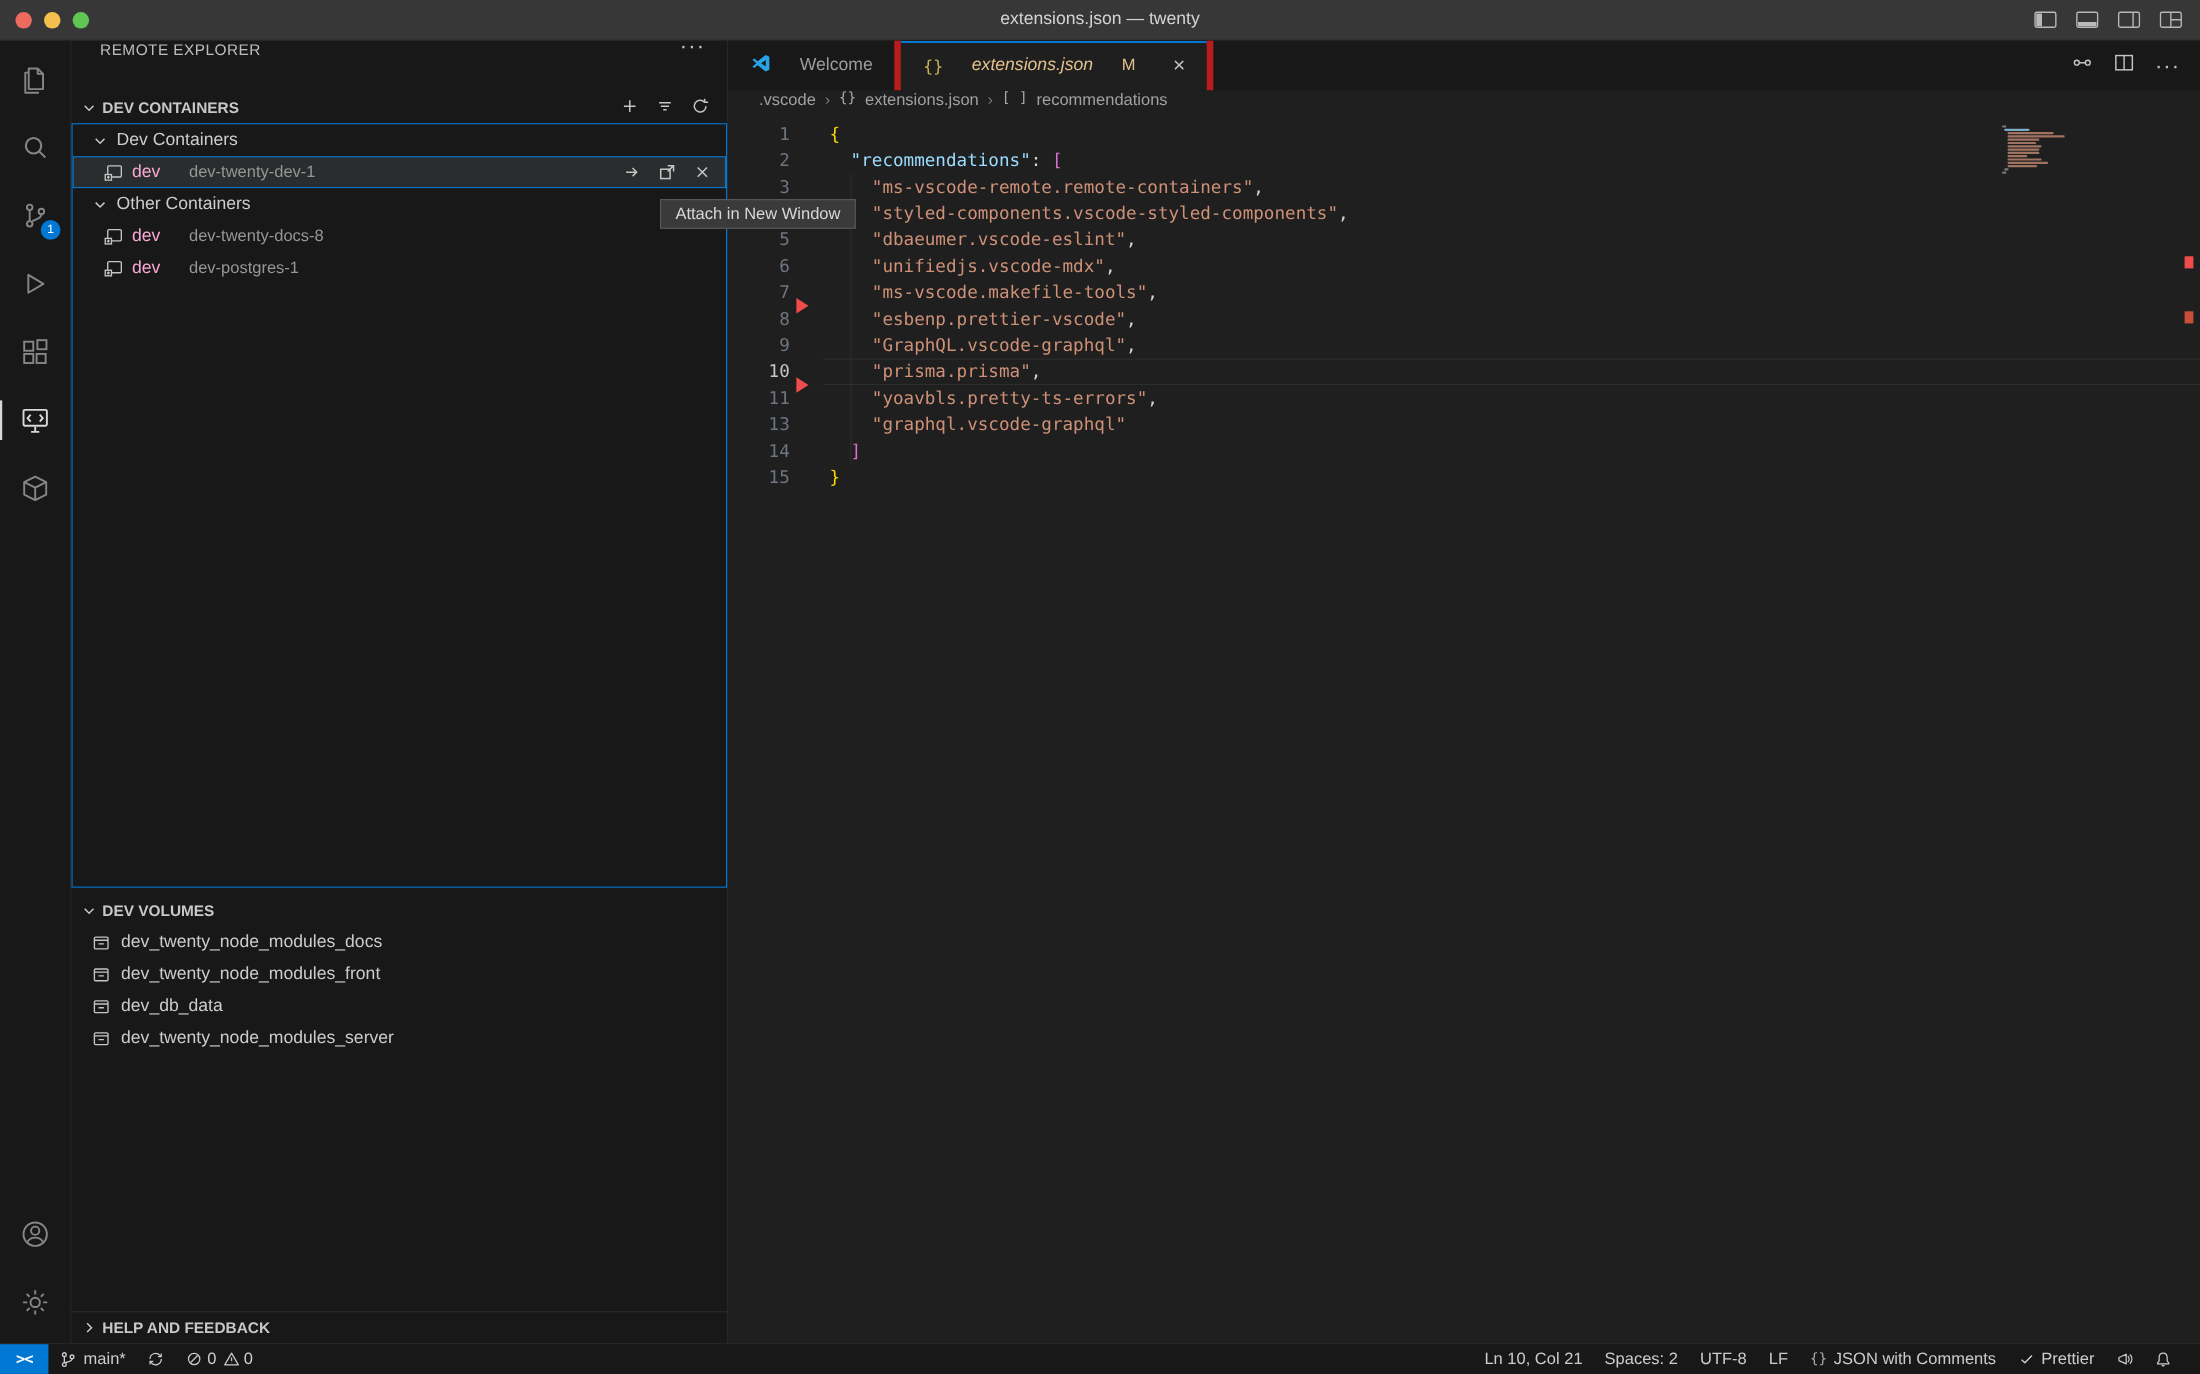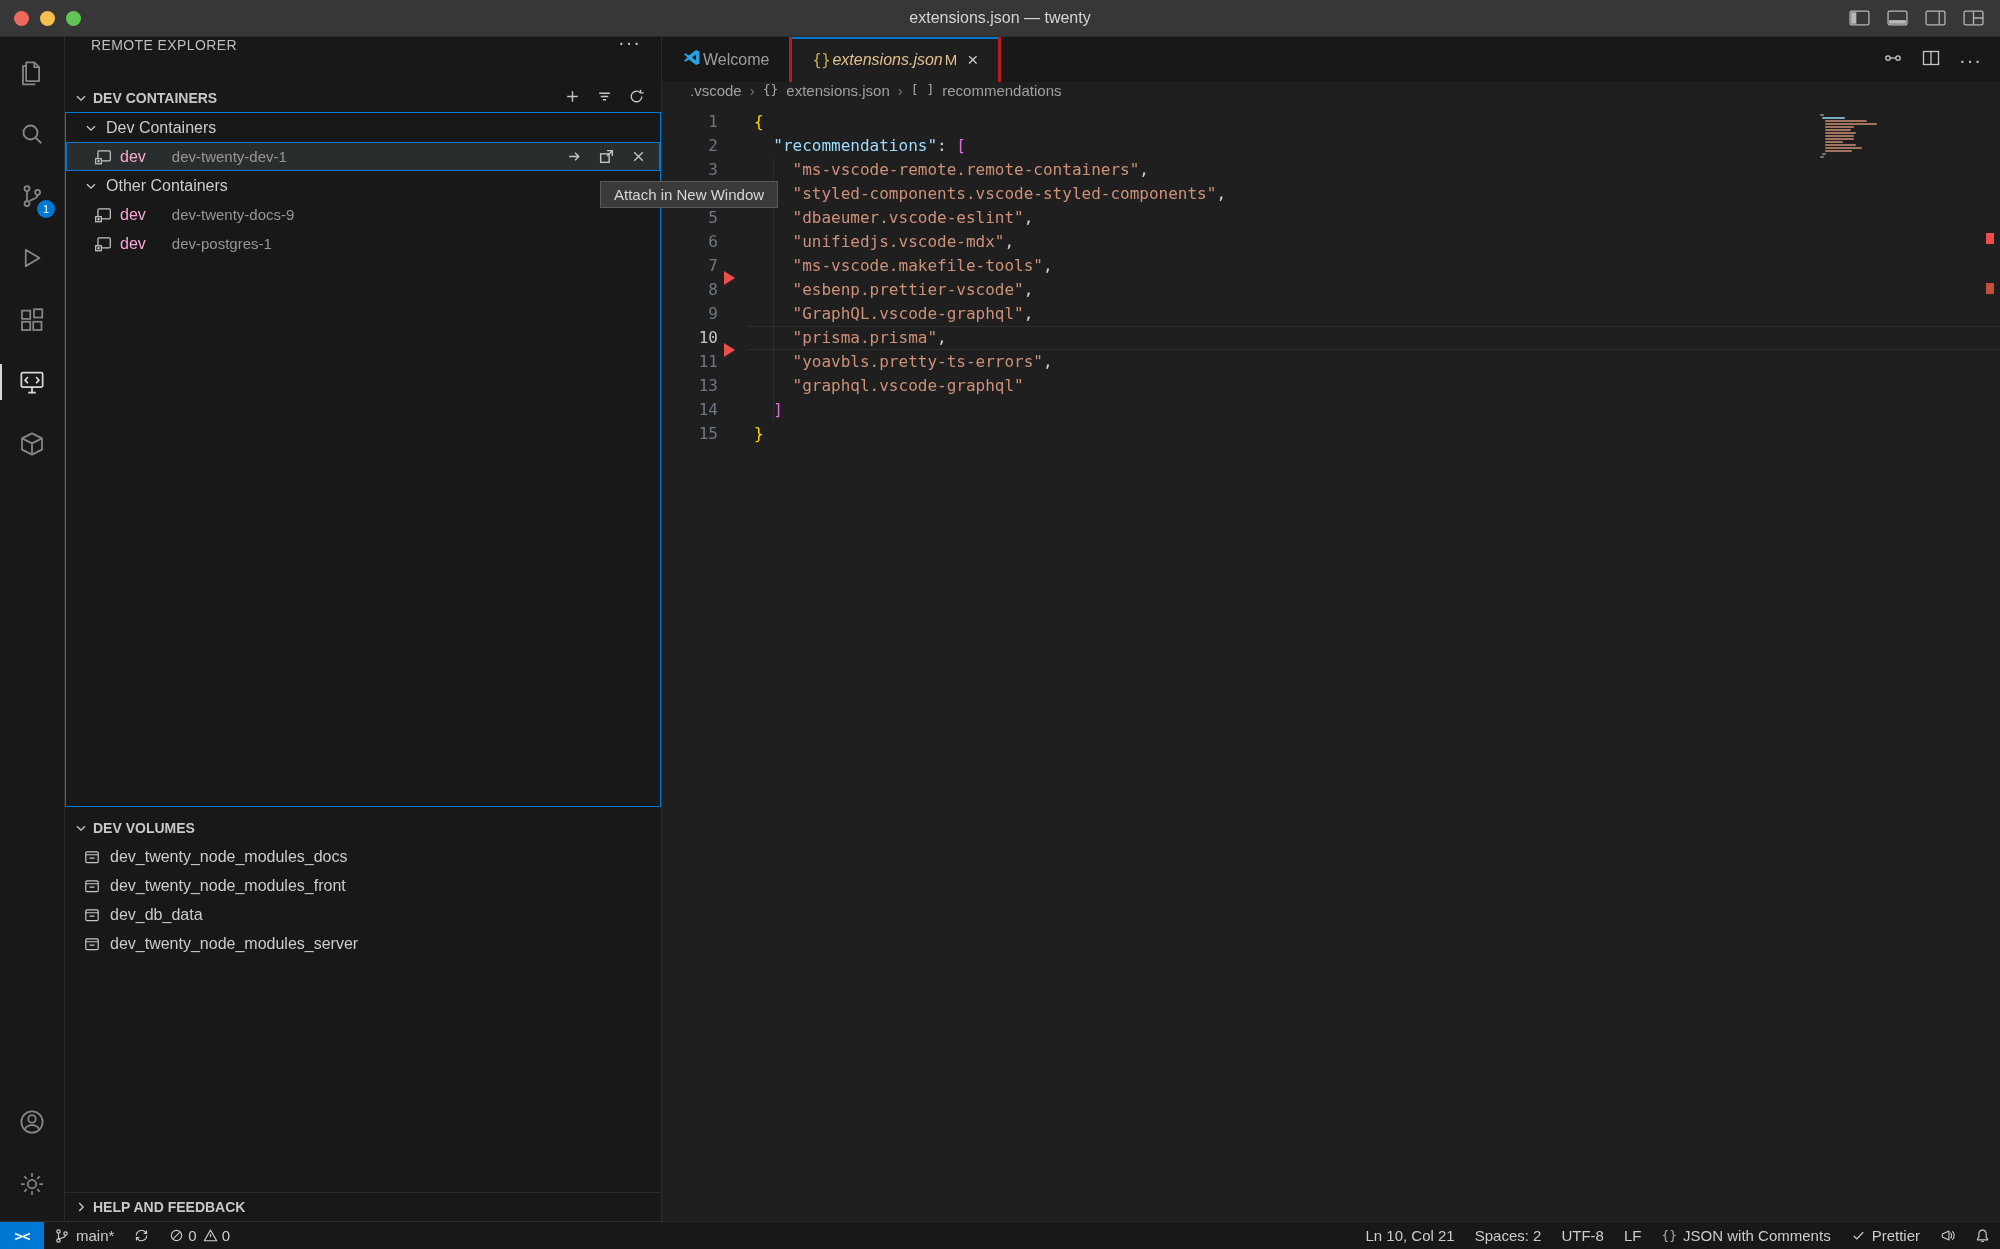--- a/index.html
+++ b/index.html
@@ -55,21 +55,21 @@
   .vol-row{height:29px;display:flex;align-items:center;padding-left:18px;font-size:16px;color:#ccc}
   .vol-row .t-icon{margin-right:9px}
   .help-header{position:absolute;top:1155px;left:0;right:0;height:29px;border-top:1px solid #2b2b2b}
 
   
   .tooltip{position:absolute;left:600px;top:144px;height:27px;display:flex;align-items:center;padding:0 13px;background:#3a3a3a;border:1px solid #5a5a5a;color:#d8d8d8;font-size:15px;z-index:60;white-space:nowrap}
 
   
   .editor{flex:1;display:flex;flex-direction:column;min-width:0;background:#1f1f1f;position:relative}
   .tabbar{flex:0 0 45px;background:#181818;display:flex;align-items:stretch}
-  .tab{display:flex;align-items:center;gap:2px;padding:0 20px;font-size:16px;color:#9d9d9d;border-right:3px solid #b91c1c;cursor:pointer}
+  .tab{display:flex;align-items:center;gap:26px;padding:0 20px;font-size:16px;color:#9d9d9d;border-right:6px solid #b91c1c;cursor:pointer}
   .tab .ticon{font-family:"DejaVu Sans Mono",monospace;font-size:15px;color:#c5b458}
   .tab.active{background:#1f1f1f;box-shadow:inset 0 2px 0 #0078d4}
   .tab.active .tab-label{color:#e2c08d;font-style:italic}
   .git-badge{color:#e2c08d;font-size:15px}
   .tab-close{color:#c5c5c5;font-size:19px;margin-left:8px;cursor:pointer;line-height:1}
   .tab-actions{margin-left:auto;display:flex;align-items:center;gap:18px;padding-right:18px;color:#c5c5c5}
   .tab-actions .dots{font-size:20px;letter-spacing:1px;line-height:10px}
   .breadcrumbs{flex:0 0 28px;display:flex;padding-left:28px;gap:8px;font-size:15px;color:#a0a0a0}
   .crumb{cursor:pointer}
   .crumb-sep{color:#7a7a7a}
@@ -88,21 +88,21 @@
   .mm-bar{height:2px;margin-bottom:1px;border-radius:1px}
   .ruler-mark{position:absolute;right:6px;width:8px;height:11px}
   .ruler-mark.m1{top:196px;background:#f14c4c}
   .ruler-mark.m2{top:246px;background:#c74e39}
 
   
   .statusbar{flex:0 0 28px;background:#181818;border-top:1px solid #2b2b2b;display:flex;align-items:center;font-size:15px;color:#cccccc}
   .remote-block{width:44px;height:100%;background:#0078d4;color:#fff;display:flex;align-items:center;justify-content:center;font-family:"DejaVu Sans Mono",monospace;font-weight:bold;font-size:14px;letter-spacing:-1px;cursor:pointer}
   .sb-item{display:flex;align-items:center;gap:6px;padding:0 10px;height:100%;cursor:pointer;white-space:nowrap}
   .sb-item svg{display:block}
-  .sb-right{margin-left:auto;display:flex;align-items:flex-end;height:100%;padding-right:0}
+  .sb-right{margin-left:auto;display:flex;align-items:flex-end;height:100%;padding-right:16px}
   .sb-num{margin-left:-2px}
 </style>
 </head>
 <body>
 
 <div class="window">
 
   <div class="titlebar">
     <div class="traffic">
       <span class="tl red"></span>
@@ -273,21 +273,21 @@
           </div>
           <div class="tree-row item">
             <span class="t-icon">
               <svg width="18" height="18" viewBox="0 0 16 16" fill="none" stroke="#c5c5c5" stroke-width="1.1">
                 <rect x="3.5" y="2.5" width="11" height="9" rx="1"></rect>
                 <rect x="1.5" y="9.5" width="5" height="4.5" fill="#181818"></rect>
                 <path d="M2.8 11.7h2.4M4 10.5v2.4"></path>
               </svg>
             </span>
             <span class="t-name">dev</span>
-            <span class="t-desc">dev-twenty-docs-9</span>
+            <span class="t-desc">dev-twenty-docs-8</span>
           </div>
           <div class="tree-row item">
             <span class="t-icon">
               <svg width="18" height="18" viewBox="0 0 16 16" fill="none" stroke="#c5c5c5" stroke-width="1.1">
                 <rect x="3.5" y="2.5" width="11" height="9" rx="1"></rect>
                 <rect x="1.5" y="9.5" width="5" height="4.5" fill="#181818"></rect>
                 <path d="M2.8 11.7h2.4M4 10.5v2.4"></path>
               </svg>
             </span>
             <span class="t-name">dev</span>

